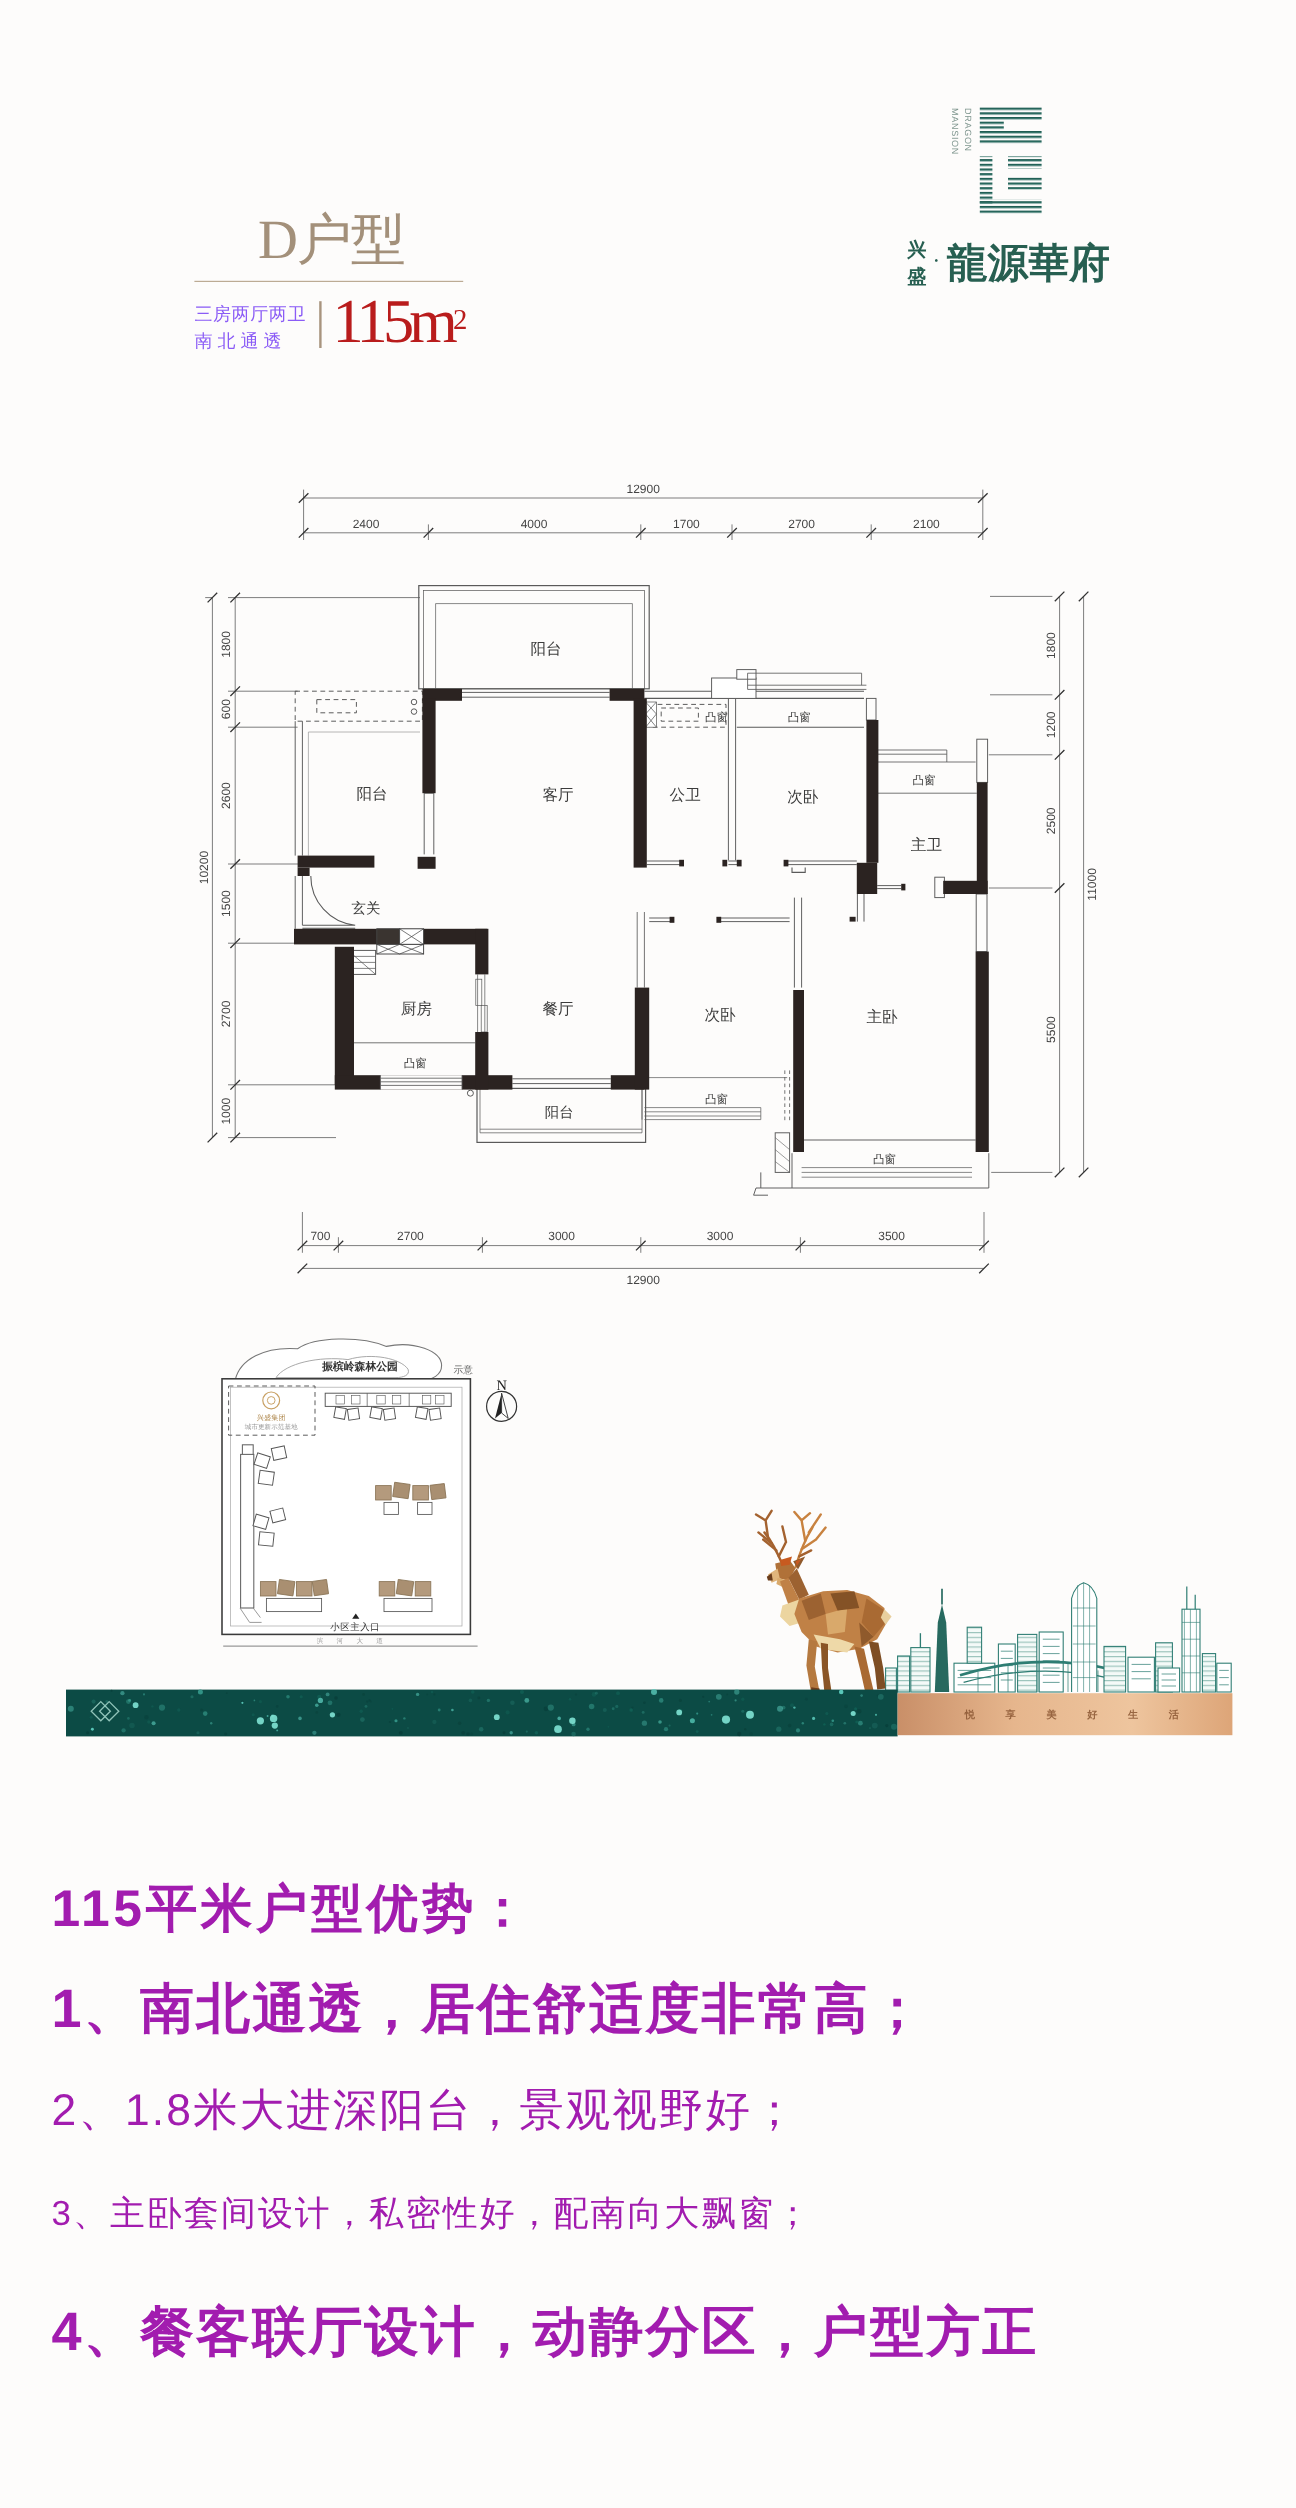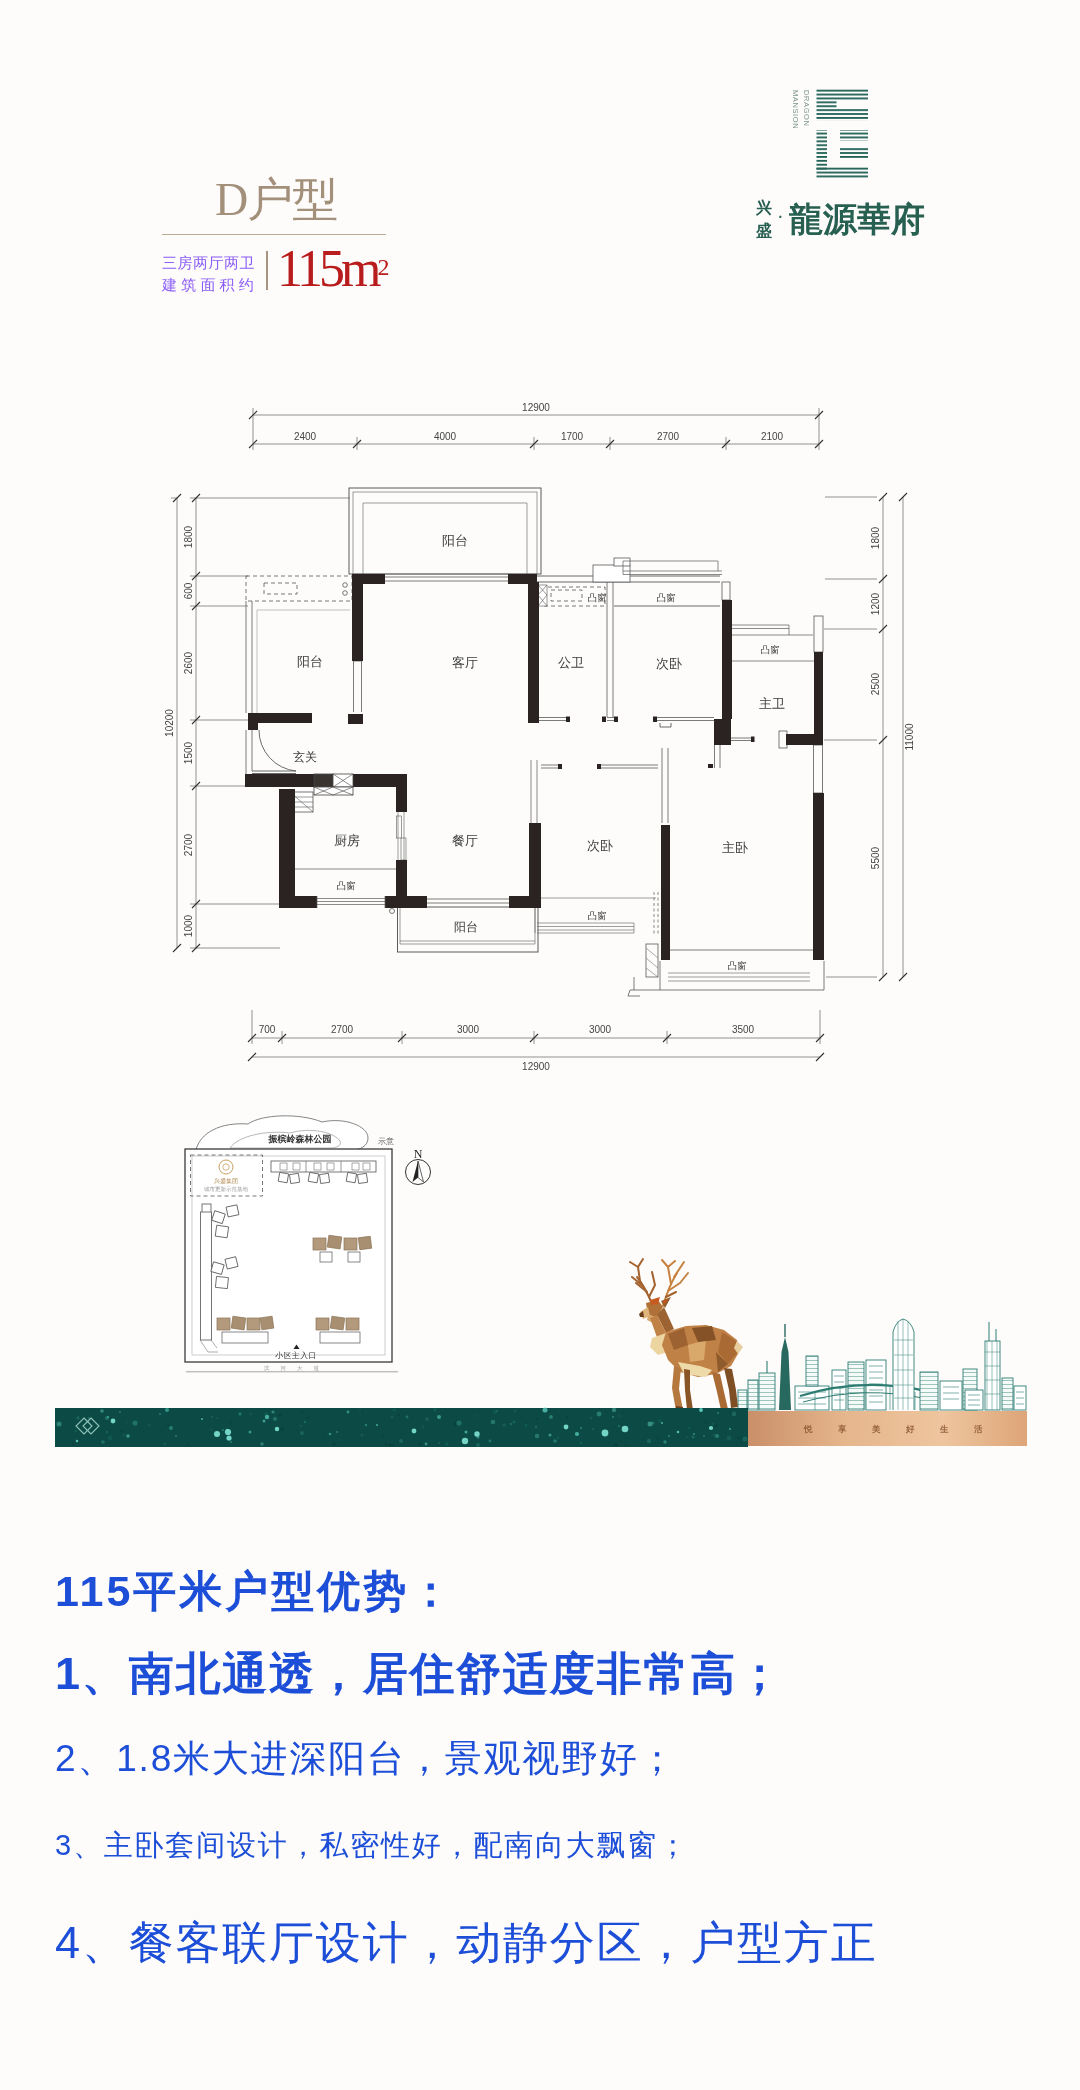--- a/index.html
+++ b/index.html
@@ -8,32 +8,32 @@
   .abs{position:absolute;}
   
   #title-d{left:215px;top:175px;font-family:"Liberation Serif",serif;
      font-size:46px;color:#a3907a;letter-spacing:-1px;line-height:1.1;}
   #title-line{left:162px;top:234px;width:224px;height:1px;background:#bcab94;}
   #sub-l{left:162px;top:252px;font-size:15px;line-height:22px;color:#8b5cf6;letter-spacing:0.5px;}
   #sub-div{left:266px;top:251px;width:2px;height:39px;background:#a8947e;}
   #m115{left:277px;top:239px;font-family:"Liberation Serif",serif;font-size:52px;color:#b91c1c;letter-spacing:-4px;}
   #m115 sup{font-size:24px;vertical-align:11px;letter-spacing:0;}
   
-  .bt{left:55px;color:#1d4ed8;letter-spacing:1.8px;white-space:nowrap;line-height:1.15;}
+  .bt{left:43px;color:#a21caf;letter-spacing:1.8px;white-space:nowrap;line-height:1.15;}
   #bt0{top:1567px;font-size:43px;font-weight:700;letter-spacing:3px!important;}
   #bt1{top:1648px;font-size:45px;font-weight:700;}
   #bt2{top:1738px;font-size:37px;font-weight:400;}
   #bt3{top:1829px;font-size:29px;font-weight:500;}
-  #bt4{top:1917px;font-size:45px;font-weight:400;}
+  #bt4{top:1917px;font-size:45px;font-weight:700;}
 </style>
 </head>
 <body>
   <div class="abs" id="title-d">D户型</div>
   <div class="abs" id="title-line"></div>
-  <div class="abs" id="sub-l">三房两厅两卫<br><span style="letter-spacing:4.2px">建筑面积约</span></div>
+  <div class="abs" id="sub-l">三房两厅两卫<br><span style="letter-spacing:4.2px">南北通透</span></div>
   <div class="abs" id="sub-div"></div>
   <div class="abs" id="m115">115m<sup>2</sup></div>
 
   <svg class="abs" id="logo" style="left:740px;top:80px" width="230" height="170" viewBox="740 80 230 170">
     <defs>
       <pattern id="hstripe" width="4" height="3.9" patternUnits="userSpaceOnUse">
         <rect x="0" y="0" width="4" height="1.9" fill="#2f7065"></rect>
         <rect x="0" y="0" width="4" height="0.7" fill="#1c5a50"></rect>
       </pattern>
     </defs>

